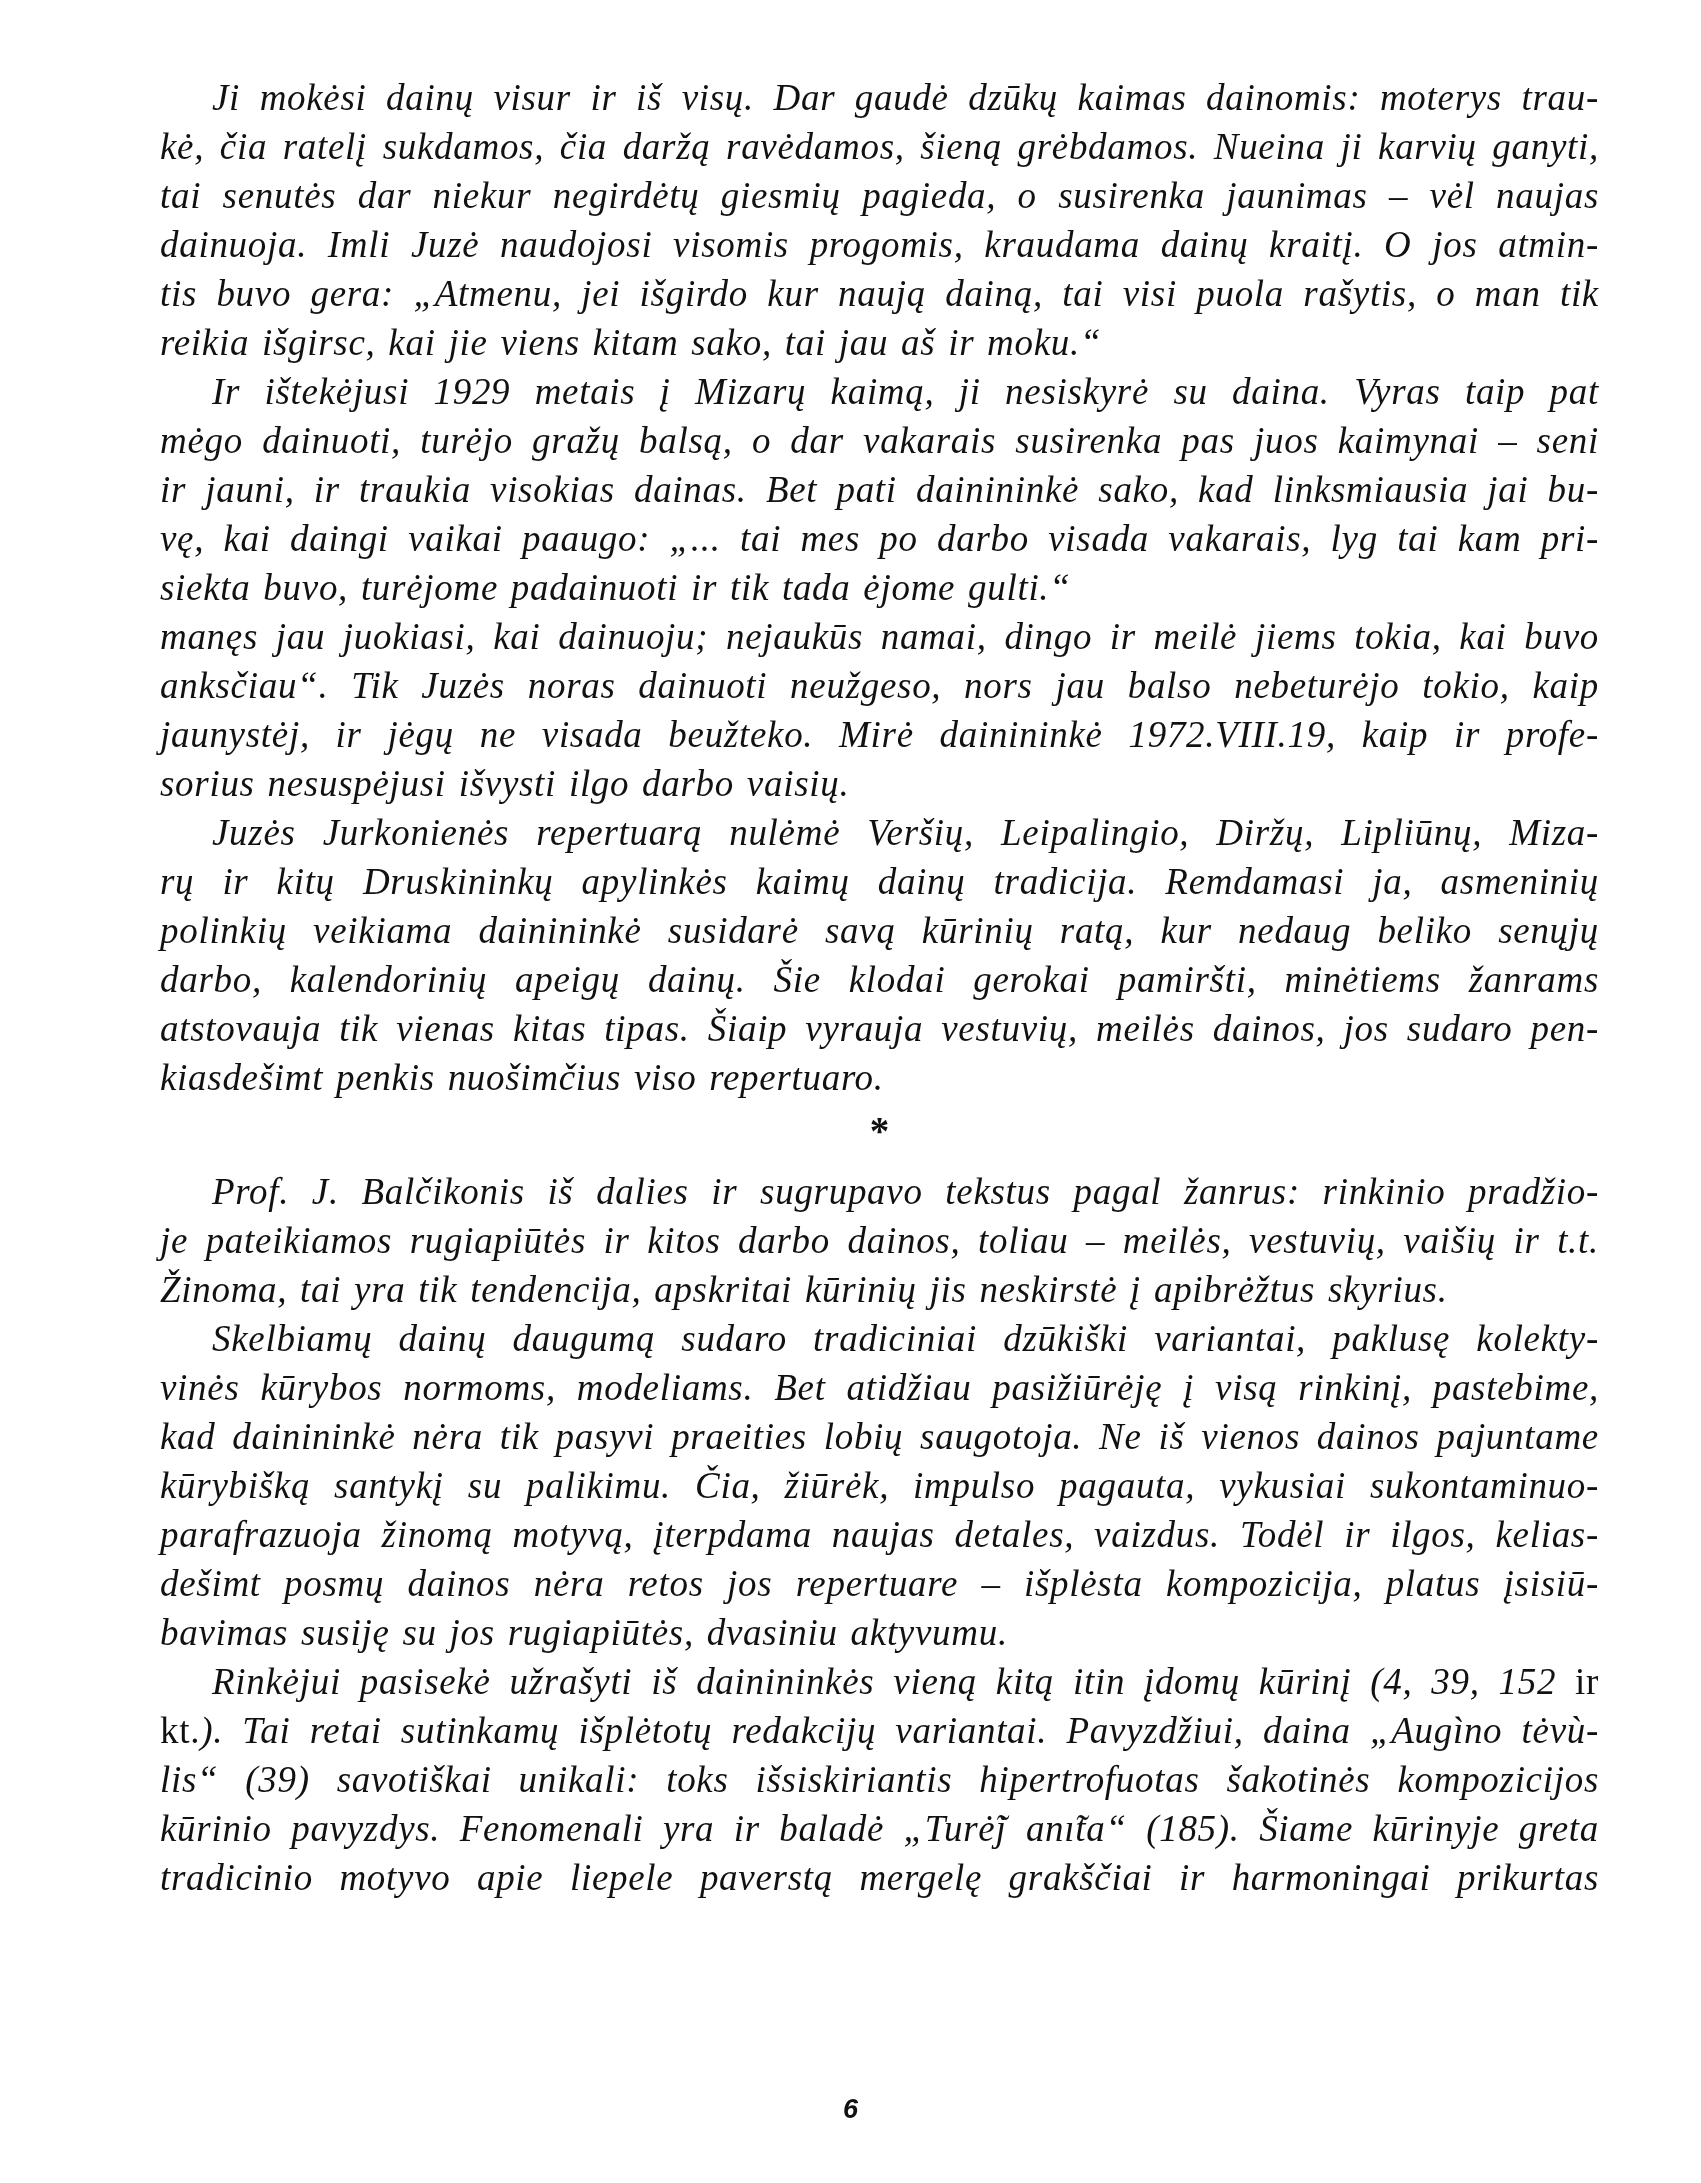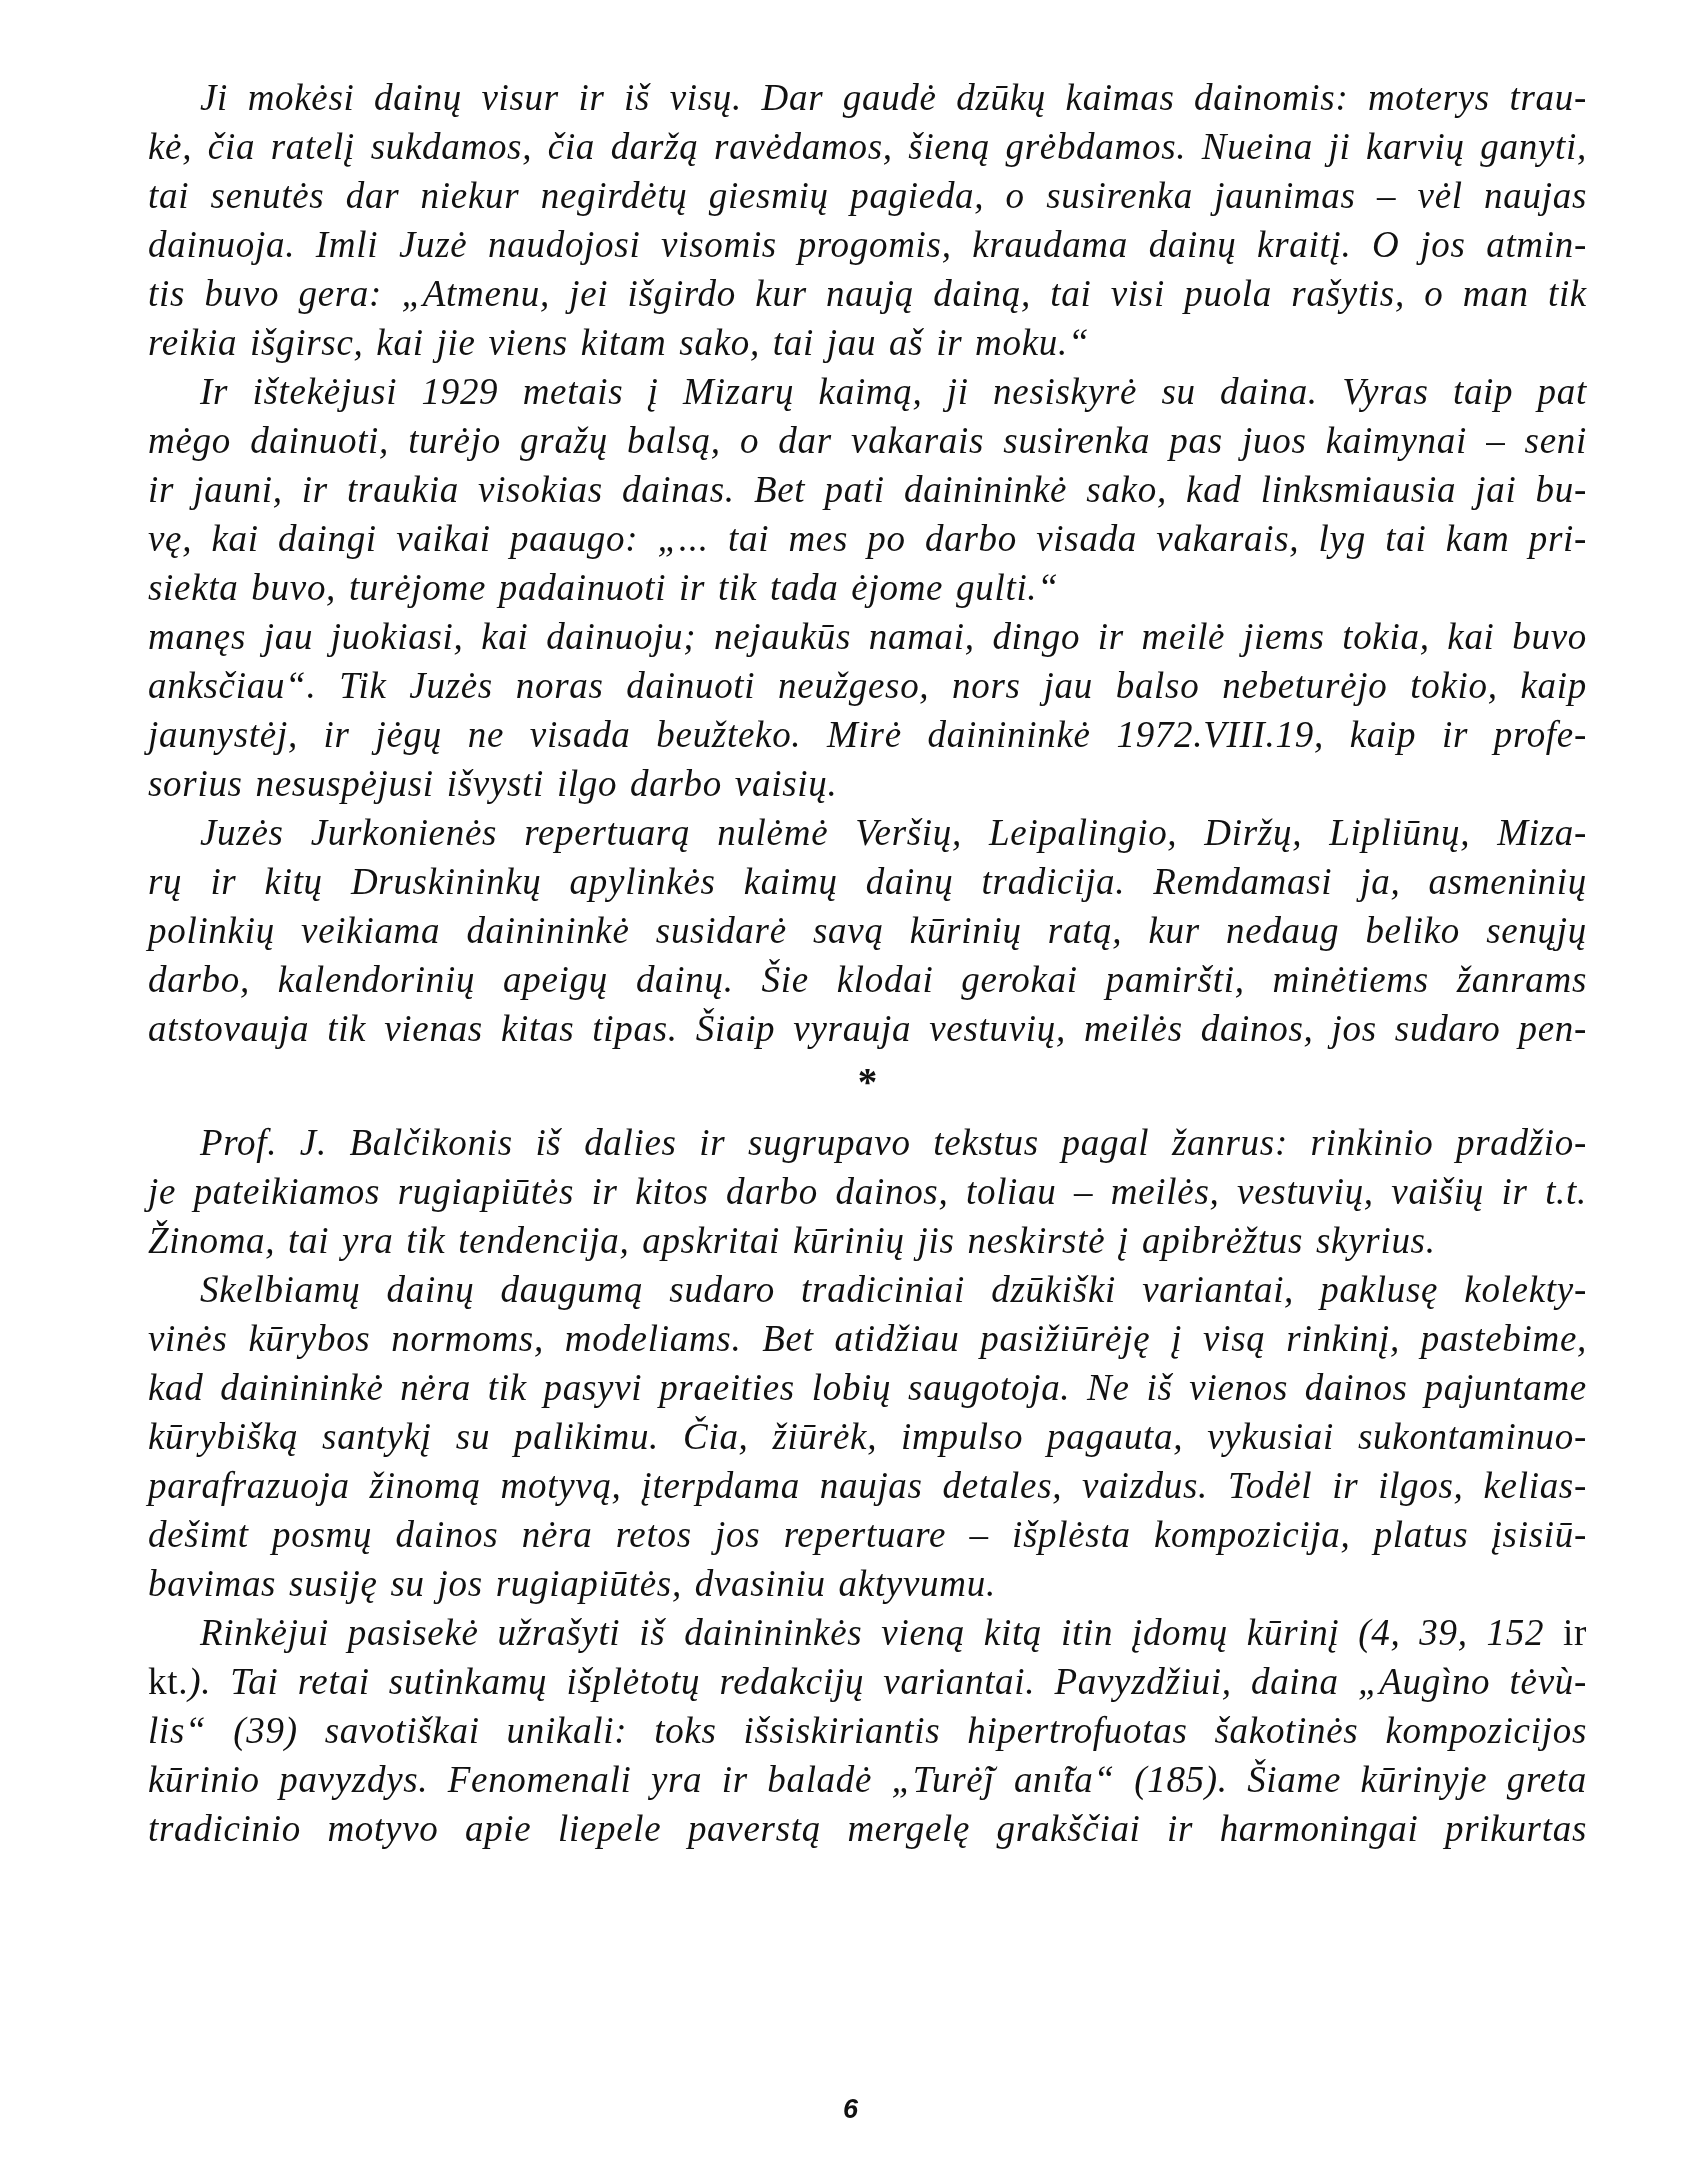--- a/index.html
+++ b/index.html
@@ -10,21 +10,21 @@
     body {
       width: 1701px;
       height: 2183px;
       position: relative;
       overflow: hidden;
       color: #111111;
       font-family: "Liberation Serif", "DejaVu Serif", serif;
     }
     .page {
       position: absolute;
-      left: 148px;
+      left: 160px;
       top: 73px;
       width: 1439px;
     }
     .para {
       margin: 0;
     }
     .line {
       display: block;
       font-style: italic;
       font-size: 37px;
@@ -96,20 +96,21 @@
     <span class="line">jaunystėj, ir jėgų ne visada beužteko. Mirė dainininkė 1972.VIII.19, kaip ir profe-</span>
     <span class="line last">sorius nesuspėjusi išvysti ilgo darbo vaisių.</span>
   </div>
 
   <div class="para">
     <span class="line first">Juzės Jurkonienės repertuarą nulėmė Veršių, Leipalingio, Diržų, Lipliūnų, Miza-</span>
     <span class="line">rų ir kitų Druskininkų apylinkės kaimų dainų tradicija. Remdamasi ja, asmeninių</span>
     <span class="line">polinkių veikiama dainininkė susidarė savą kūrinių ratą, kur nedaug beliko senųjų</span>
     <span class="line">darbo, kalendorinių apeigų dainų. Šie klodai gerokai pamiršti, minėtiems žanrams</span>
     <span class="line">atstovauja tik vienas kitas tipas. Šiaip vyrauja vestuvių, meilės dainos, jos sudaro pen-</span>
+    <span class="line last">kiasdešimt penkis nuošimčius viso repertuaro.</span>
   </div>
 
   <div class="separator">*</div>
 
   <div class="para">
     <span class="line first">Prof. J. Balčikonis iš dalies ir sugrupavo tekstus pagal žanrus: rinkinio pradžio-</span>
     <span class="line">je pateikiamos rugiapiūtės ir kitos darbo dainos, toliau – meilės, vestuvių, vaišių ir t.t.</span>
     <span class="line last">Žinoma, tai yra tik tendencija, apskritai kūrinių jis neskirstė į apibrėžtus skyrius.</span>
   </div>
 

